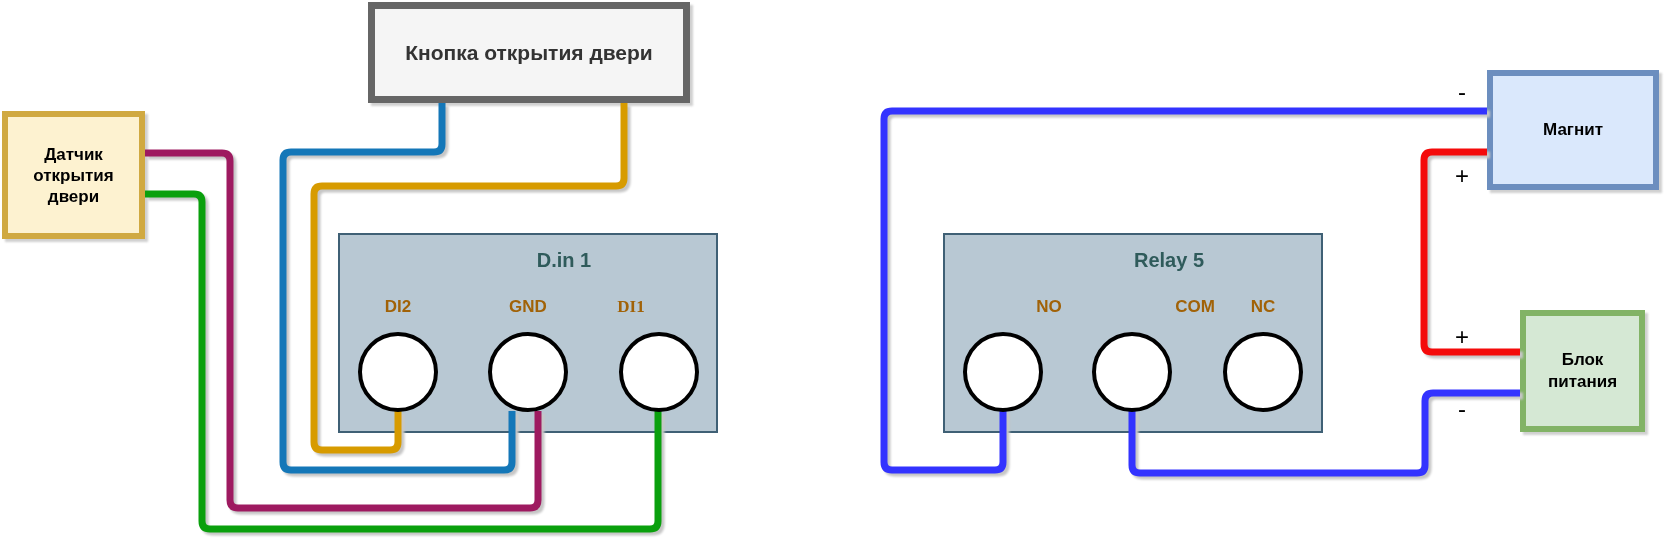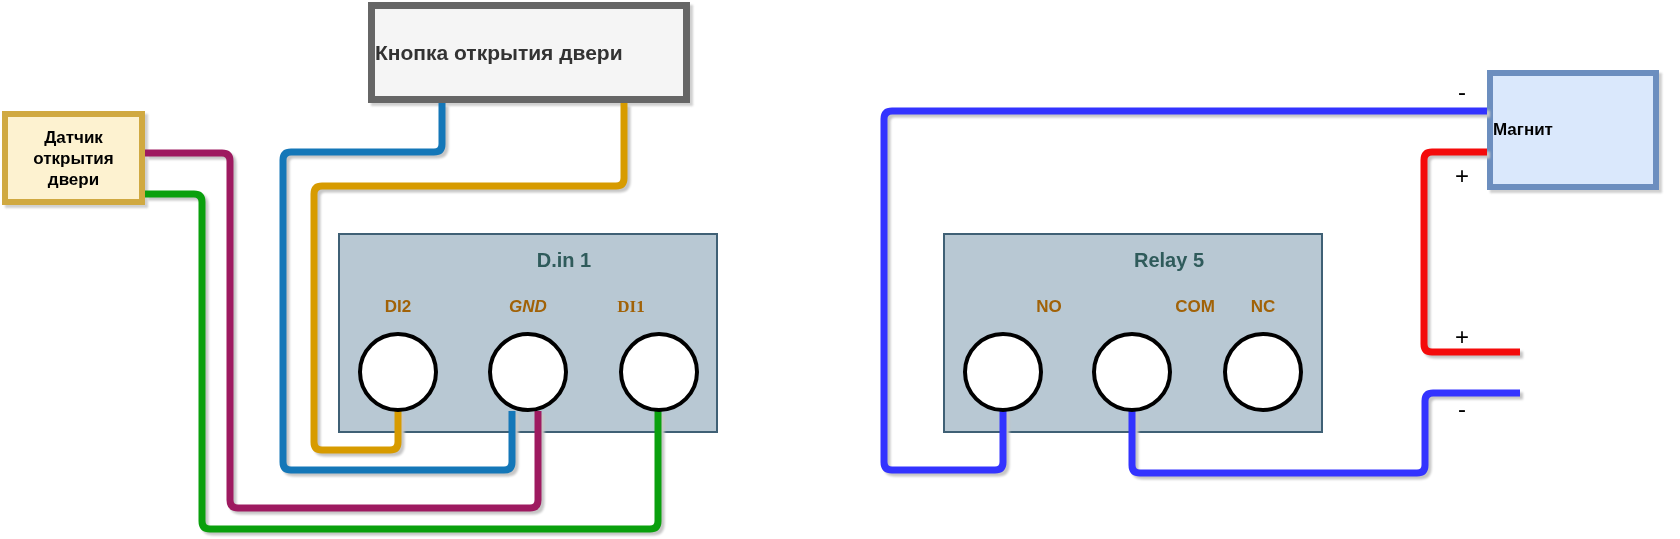--- a/index.html
+++ b/index.html
@@ -14,33 +14,34 @@
     height: 539px;
     background: #ffffff;
     overflow: hidden;
   }
   
   .box {
     position: absolute;
     box-sizing: border-box;
     display: flex;
     align-items: center;
+    justify-content: center;
     text-align: center;
     font-weight: bold;
     color: #000000;
     box-shadow: 3px 3px 2px rgba(120,120,120,0.35);
   }
   #button-box {
     left: 368px; top: 2px; width: 322px; height: 101px;
     border: 7px solid #666666;
     background: #f5f5f5;
     font-size: 21px; color: #333333;
   }
   #sensor-box {
-    left: 2px; top: 111px; width: 143px; height: 94px;
+    left: 2px; top: 111px; width: 143px; height: 128px;
     border: 6px solid #737373;
     background: #fdf2d0;
     font-size: 17px; line-height: 21px;
     padding: 0 0;
   }
   #magnet-box {
     left: 1487px; top: 70px; width: 172px; height: 120px;
     border: 6px solid #6c8ebf;
     background: #dae8fc;
     font-size: 17px;
@@ -124,21 +125,21 @@
 <div id="stage">
 
   <div id="din-block" class="tblock" style=";background:#b8c8d3;border-color:#3f6075">
     <div class="tblock-title">D.in 1</div>
   </div>
   <div id="relay-block" class="tblock" style=";background:#b8c8d3;border-color:#3f6075">
     <div class="tblock-title">Relay 5</div>
   </div>
 
   <div class="term-label" style="left:353px;">DI2</div>
-  <div class="term-label" style="left:483px;font-style:italic;">GND</div>
+  <div class="term-label" style="left:483px;">GND</div>
   <div class="term-label" style="left:586px;font-family:Liberation Serif, serif;">DI1</div>
   <div class="term-label" style="left:1004px;">NO</div>
   <div class="term-label" style="left:1150px;">COM</div>
   <div class="term-label" style="left:1218px;">NC</div>
 
   <svg id="wires" width="1680" height="539" viewBox="0 0 1680 539">
     <path class="wire" d="M145,153 L222,153 Q230,153 230,161 L230,500 Q230,508 238,508 L530,508 Q538,508 538,500 L538,411" stroke="#9e1a60"></path>
     <path class="wire" d="M145,194 L194,194 Q202,194 202,202 L202,521 Q202,529 210,529 L650,529 Q658,529 658,521 L658,411" stroke="#0aa00d"></path>
     <path class="wire" d="M442,103 L442,144 Q442,152 434,152 L291,152 Q283,152 283,160 L283,462 Q283,470 291,470 L504,470 Q512,470 512,462 L512,411" stroke="#1477b8"></path>
     <path class="wire" d="M624,103 L624,178 Q624,186 616,186 L322,186 Q314,186 314,194 L314,442 Q314,450 322,450 L390,450 Q398,450 398,442 L398,411" stroke="#d79b00"></path>
@@ -156,19 +157,22 @@
 
   <div id="button-box" class="box" style=";background:#f5f5f5;border-color:#666666">
     <span>Кнопка открытия двери</span>
   </div>
   <div id="sensor-box" class="box" style=";background:#fdf2d0;border-color:#d0a941">
     <span>Датчик открытия двери</span>
   </div>
   <div id="magnet-box" class="box" style=";background:#dae8fc;border-color:#6c8ebf">
     <span>Магнит</span>
   </div>
+  <div id="psu-box" class="box" style=";background:#d5e8d4;border-color:#82b366">
+    <span>Блок питания</span>
+  </div>
 
   <div id="magnet-minus" class="polarity">-</div>
   <div id="magnet-plus" class="polarity">+</div>
   <div id="psu-plus" class="polarity">+</div>
   <div id="psu-minus" class="polarity">-</div>
 
 </div>
 
 </body></html>

